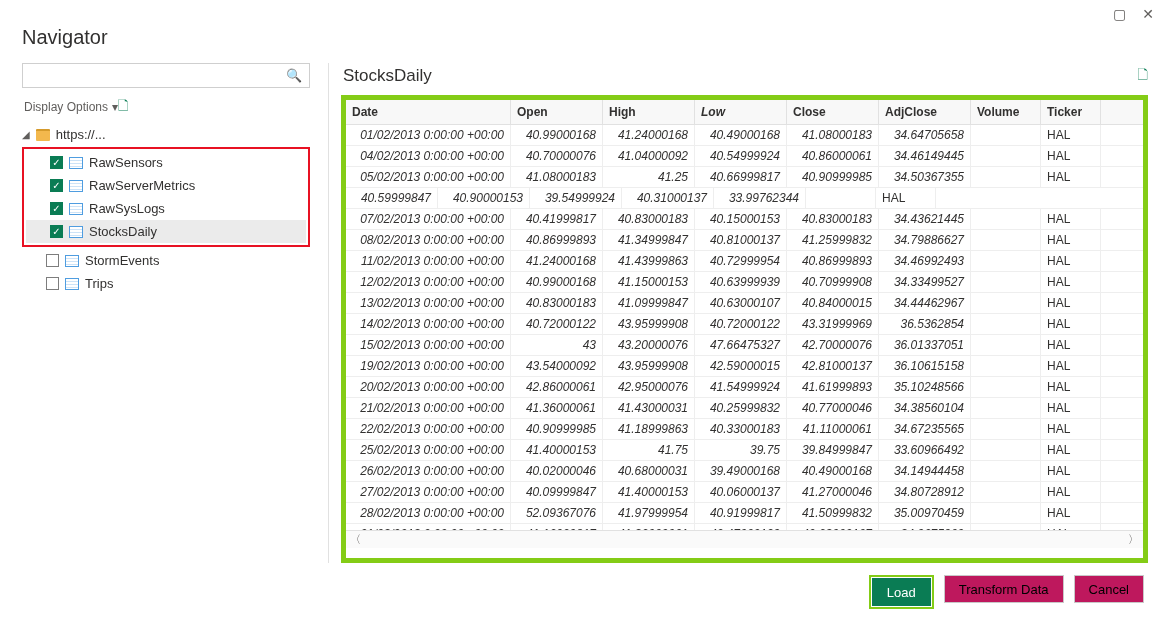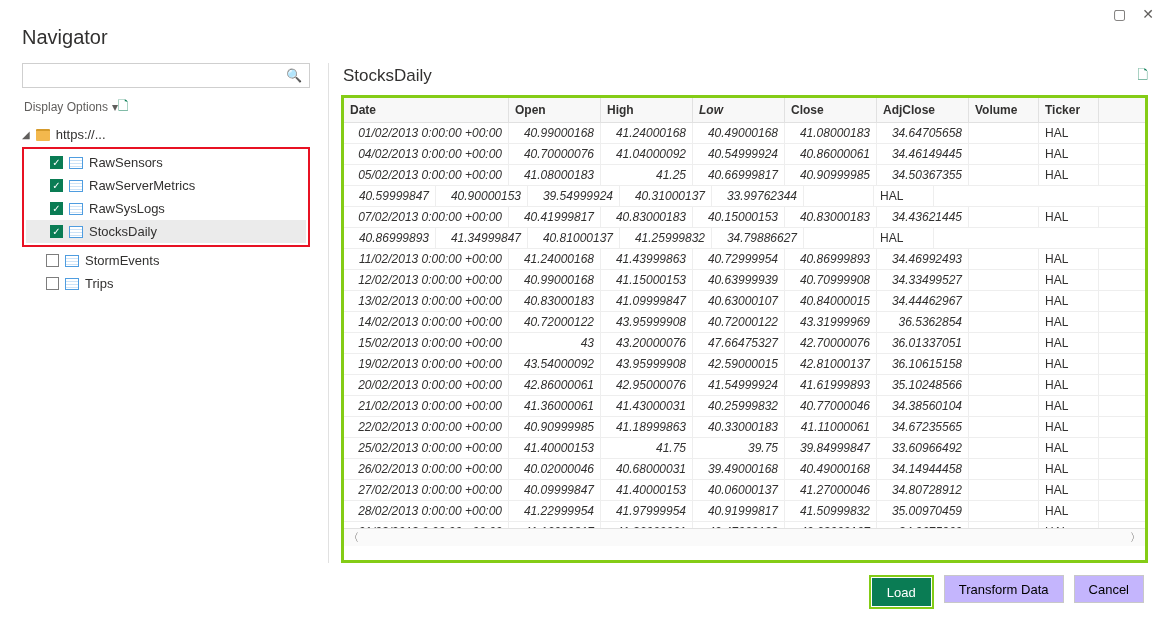--- a/index.html
+++ b/index.html
@@ -23,30 +23,30 @@
   .tree-item { display:flex; align-items:center; gap:6px; padding:4px 0 4px 24px; cursor:pointer; }
   .tree-item.sel { background:#ebebeb; }
   .cb { width:13px; height:13px; border:1px solid #7d7d7d; display:inline-flex; align-items:center; justify-content:center; font-size:10px; color:#fff; }
   .cb.on { background:#0a7c54; border-color:#0a7c54; }
   .tbl-icon { display:inline-block; width:14px; height:12px; border:1px solid #4f9de0; background:repeating-linear-gradient(#fff,#fff 2px,#cde3f7 2px,#cde3f7 3px); }
   .divider { width:1px; background:#e1e1e1; margin:0 8px; }
   .right-pane { flex:1; padding:0 18px 0 4px; display:flex; flex-direction:column; overflow:hidden;}
   .preview-hdr { display:flex; align-items:center; justify-content:space-between; padding:2px 0 8px 2px;}
   .preview-hdr h2 { font-size:17px; font-weight:400; margin:0; color:#323130;}
   .preview-hdr .ricon { color:#0a7c54; font-size:13px;}
-  .grid-wrap { flex:1; border:3px solid #84cc16; overflow:hidden; position:relative;}
+  .grid-wrap { flex:1; border:5px solid #84cc16; overflow:hidden; position:relative;}
   .grid-head { display:flex; background:#f8f8f8; border-bottom:1px solid #e1e1e1; }
   .grid-head .cell { font-weight:600; font-size:12px; padding:5px 6px; border-right:1px solid #e1e1e1; text-align:left; color:#323130;}
   .grid-body { overflow-y:scroll; overflow-x:hidden; height:405px; font-size:12px; font-style:italic; color:#323130;}
   .grid-row { display:flex; border-bottom:1px solid #eee; }
   .grid-row .cell { padding:3px 6px; border-right:1px solid #eee; text-align:right; overflow:hidden; text-overflow:ellipsis; white-space:nowrap;}
   .c-date{width:165px;} .c-open{width:92px;} .c-high{width:92px;} .c-low{width:92px;font-style:italic;} .c-close{width:92px;} .c-adj{width:92px;} .c-vol{width:70px;text-align:left;} .c-tkr{width:60px;text-align:left;}
   .hscroll { height:18px; display:flex; align-items:center; justify-content:space-between; padding:0 4px; border-top:1px solid #e1e1e1; background:#fafafa; font-size:11px; color:#605e5c;}
   .footer { position:absolute; bottom:10px; right:22px; display:flex; gap:10px;}
-  .btn { height:28px; padding:0 14px; font-size:13px; border:1px solid #c8c8c8; background:#c4b5fd; cursor:pointer; display:flex; align-items:center; }
+  .btn { height:28px; padding:0 14px; font-size:13px; border:1px solid #c8c8c8; background:#be185d; cursor:pointer; display:flex; align-items:center; }
   .btn.primary { background:#0a7c54; color:#fff; border-color:#0a7c54;}
   .btn-hl { border:2px solid #84cc16; padding:1px; display:inline-flex;}
   ::-webkit-scrollbar{width:16px;} ::-webkit-scrollbar-thumb{background:#c1c1c1;} ::-webkit-scrollbar-track{background:#f1f1f1;}
 </style>
 </head>
 <body>
 
 <div class="window-controls">
   <span>▢</span>
   <span>✕</span>
@@ -172,20 +172,21 @@
             <div class="cell c-date">07/02/2013 0:00:00 +00:00</div>
             <div class="cell c-open">40.41999817</div>
             <div class="cell c-high">40.83000183</div>
             <div class="cell c-low">40.15000153</div>
             <div class="cell c-close">40.83000183</div>
             <div class="cell c-adj">34.43621445</div>
             <div class="cell c-vol"></div>
             <div class="cell c-tkr" style="text-align: left; font-style: normal;">HAL</div>
           </div>
           <div class="grid-row">
+            <div class="cell c-date">08/02/2013 0:00:00 +00:00</div>
             <div class="cell c-open">40.86999893</div>
             <div class="cell c-high">41.34999847</div>
             <div class="cell c-low">40.81000137</div>
             <div class="cell c-close">41.25999832</div>
             <div class="cell c-adj">34.79886627</div>
             <div class="cell c-vol"></div>
             <div class="cell c-tkr" style="text-align: left; font-style: normal;">HAL</div>
           </div>
           <div class="grid-row">
             <div class="cell c-date">11/02/2013 0:00:00 +00:00</div>
@@ -302,21 +303,21 @@
             <div class="cell c-open">40.09999847</div>
             <div class="cell c-high">41.40000153</div>
             <div class="cell c-low">40.06000137</div>
             <div class="cell c-close">41.27000046</div>
             <div class="cell c-adj">34.80728912</div>
             <div class="cell c-vol"></div>
             <div class="cell c-tkr" style="text-align: left; font-style: normal;">HAL</div>
           </div>
           <div class="grid-row">
             <div class="cell c-date">28/02/2013 0:00:00 +00:00</div>
-            <div class="cell c-open">41.22999954</div>
+            <div class="cell c-open">52.09367076</div>
             <div class="cell c-high">41.97999954</div>
             <div class="cell c-low">40.91999817</div>
             <div class="cell c-close">41.50999832</div>
             <div class="cell c-adj">35.00970459</div>
             <div class="cell c-vol"></div>
             <div class="cell c-tkr" style="text-align: left; font-style: normal;">HAL</div>
           </div>
           <div class="grid-row">
             <div class="cell c-date">01/03/2013 0:00:00 +00:00</div>
             <div class="cell c-open">41.16999817</div>

